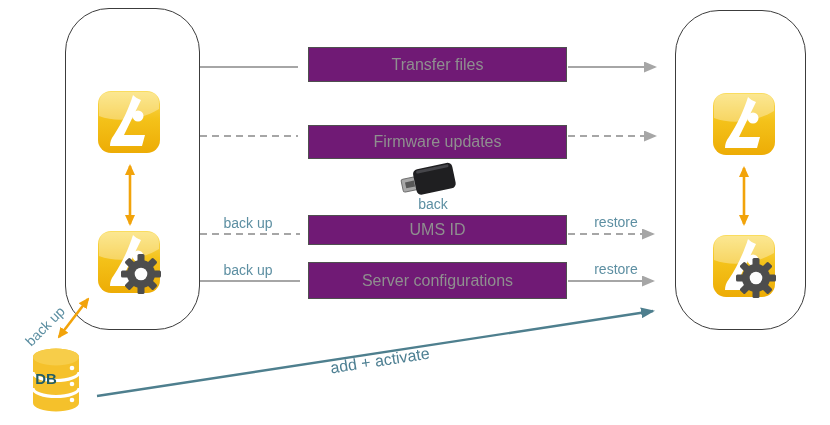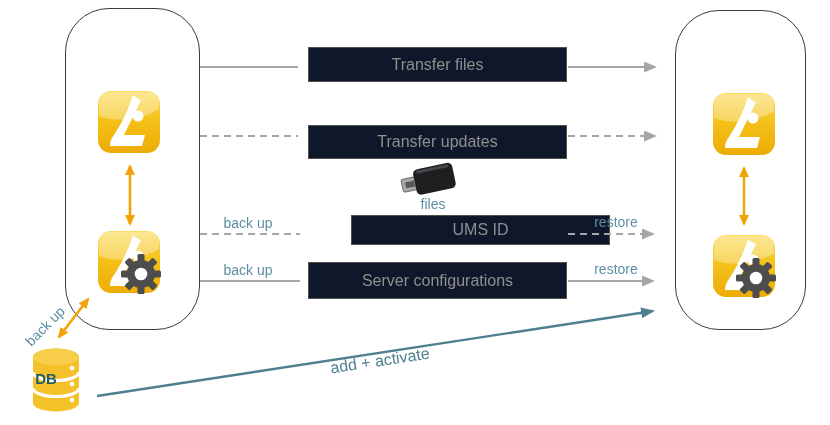--- a/index.html
+++ b/index.html
@@ -9,21 +9,21 @@
   }
   .server-box{
     position:absolute;background:#ffffff;border:1.5px solid #3c3c3c;
     border-radius:44px;box-sizing:border-box;z-index:1;
   }
   .server-title{
     position:absolute;color:#44798c;font-weight:bold;font-size:19px;
     text-align:center;z-index:6;letter-spacing:0.2px;
   }
   .step-box{
-    position:absolute;background:#0f172a;border:1.4px solid #4f4f4f;
+    position:absolute;background:#701a75;border:1.4px solid #4f4f4f;
     box-sizing:border-box;display:flex;align-items:center;justify-content:center;
     z-index:4;
   }
   .step-label{color:#8f8f8f;font-size:16px;}
   .small-label{
     position:absolute;color:#5d8fa2;font-size:14px;text-align:center;z-index:11;
   }
   .tilt-label{
     position:absolute;color:#4d7f92;font-size:16px;text-align:center;z-index:11;
   }
@@ -91,38 +91,38 @@
       <rect x="-3.5" y="-20" width="7" height="40" rx="1.5" fill="#4d4d4d" transform="rotate(135)"></rect>
       <circle r="14" fill="#4d4d4d"></circle>
       <circle r="6.3" fill="#fdfdfd"></circle>
     </g>
   </svg>
 
   <div class="step-box" style="left:308px;top:47px;width:259px;height:35px;">
     <span class="step-label">Transfer files</span>
   </div>
   <div class="step-box" style="left:308px;top:125px;width:259px;height:34px;">
-    <span class="step-label">Transfer updates</span>
+    <span class="step-label">Firmware updates</span>
   </div>
-  <div class="step-box" style="left:308px;top:215px;width:259px;height:30px;margin-left:43px;">
+  <div class="step-box" style="left:308px;top:215px;width:259px;height:30px;">
     <span class="step-label">UMS ID</span>
   </div>
   <div class="step-box" style="left:308px;top:262px;width:259px;height:37px;">
     <span class="step-label">Server configurations</span>
   </div>
 
   <svg class="icon" style="left:398px;top:156px;" width="70" height="42" viewBox="0 0 70 42">
     <g transform="rotate(-12 35 21)">
       <rect x="3" y="17" width="15" height="13" rx="2" fill="#a8a8a8" stroke="#707070" stroke-width="1"></rect>
       <rect x="6.5" y="20.5" width="9" height="6" fill="#585858"></rect>
       <rect x="16" y="10" width="40" height="26" rx="5" fill="#1f1f21"></rect>
       <path d="M21,13 h30" stroke="#46464a" stroke-width="3" stroke-linecap="round"></path>
     </g>
   </svg>
-  <div class="small-label" style="left:397px;top:196px;width:72px;">files</div>
+  <div class="small-label" style="left:397px;top:196px;width:72px;">back</div>
 
   <div class="small-label" style="left:208px;top:215px;width:80px;">back up</div>
   <div class="small-label" style="left:208px;top:262px;width:80px;">back up</div>
   <div class="small-label" style="left:576px;top:214px;width:80px;">restore</div>
   <div class="small-label" style="left:576px;top:261px;width:80px;">restore</div>
 
   <div class="small-label" style="left:13px;top:318px;width:64px;transform:rotate(-45deg);">back up</div>
   <div class="tilt-label" style="left:290px;top:352px;width:180px;transform:rotate(-8.6deg);">add + activate</div>
 
   <svg class="icon" style="left:27px;top:344px;" width="58" height="72" viewBox="0 0 58 72">

